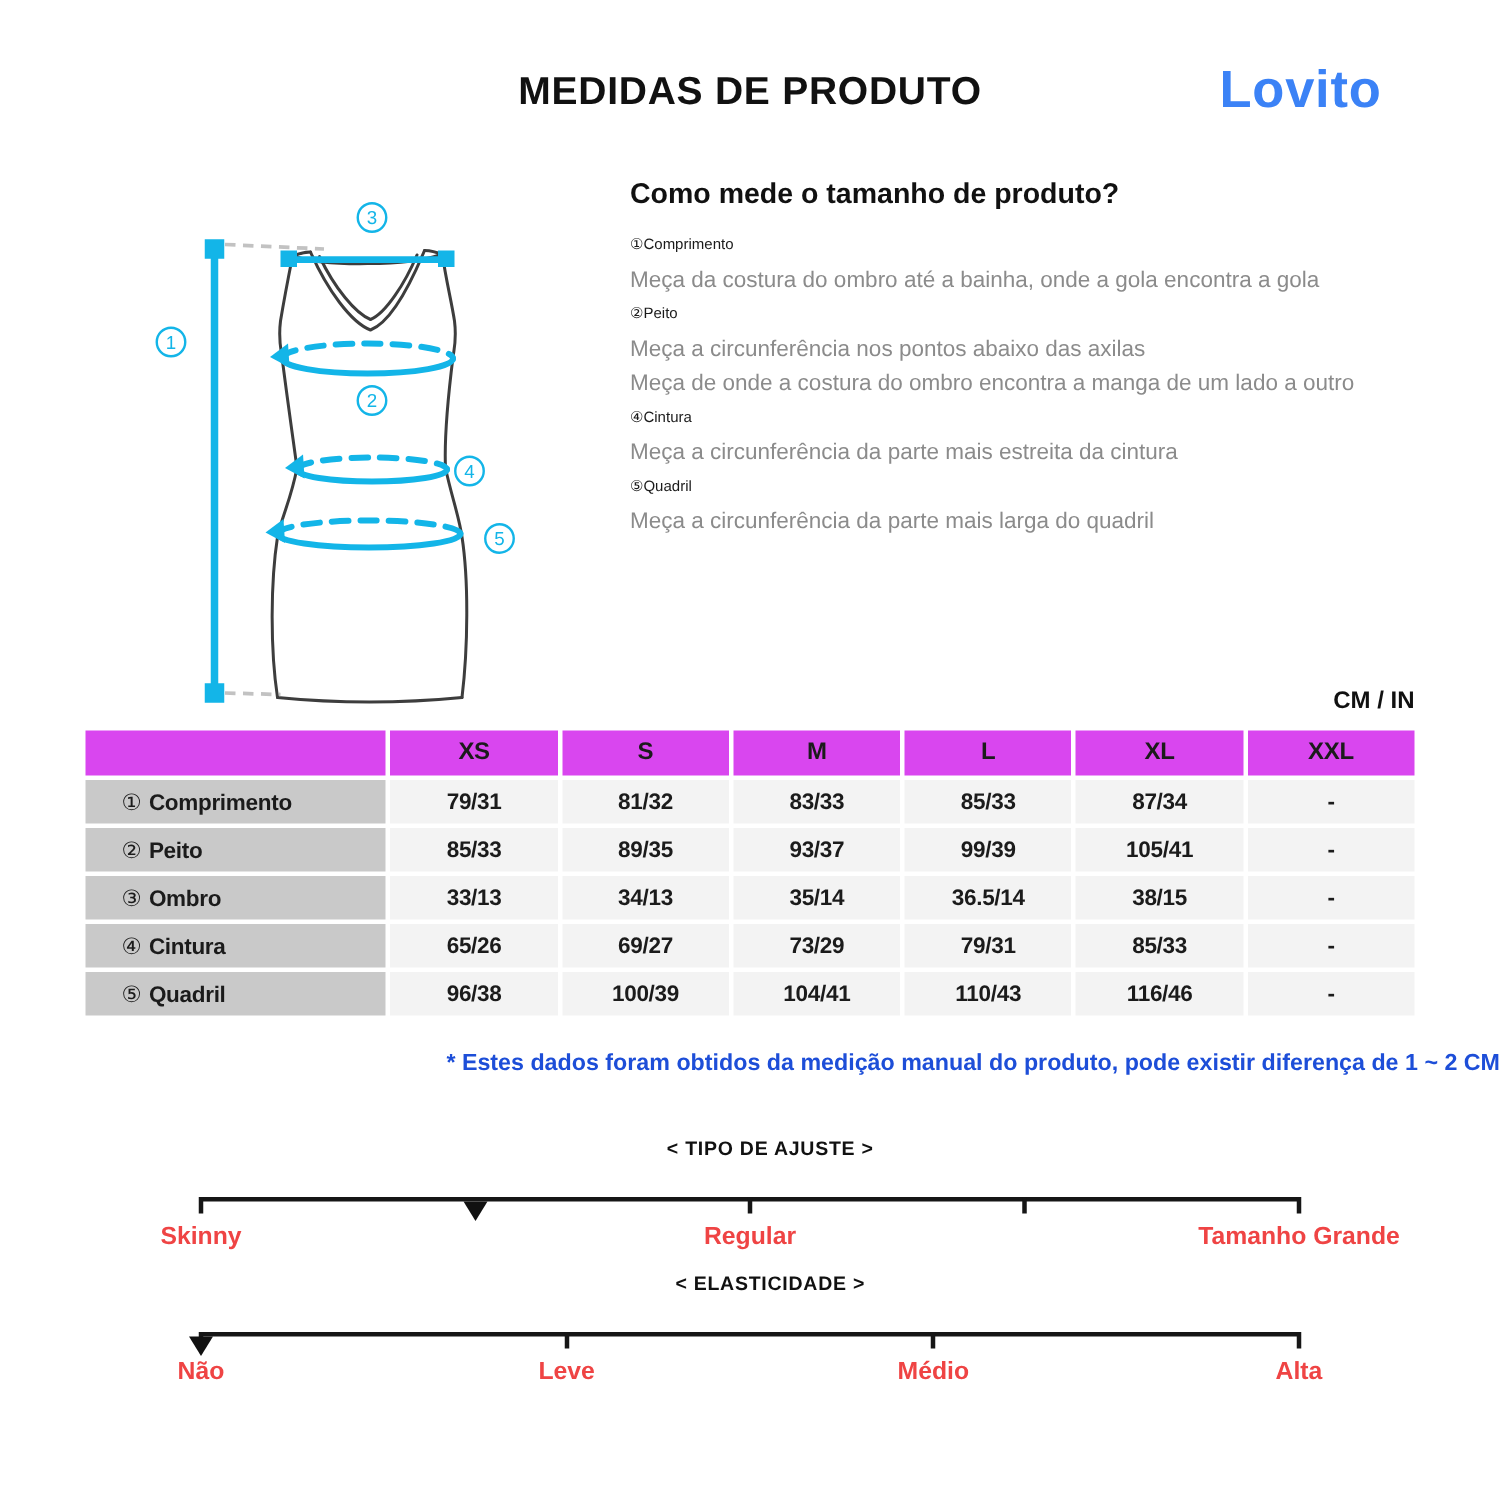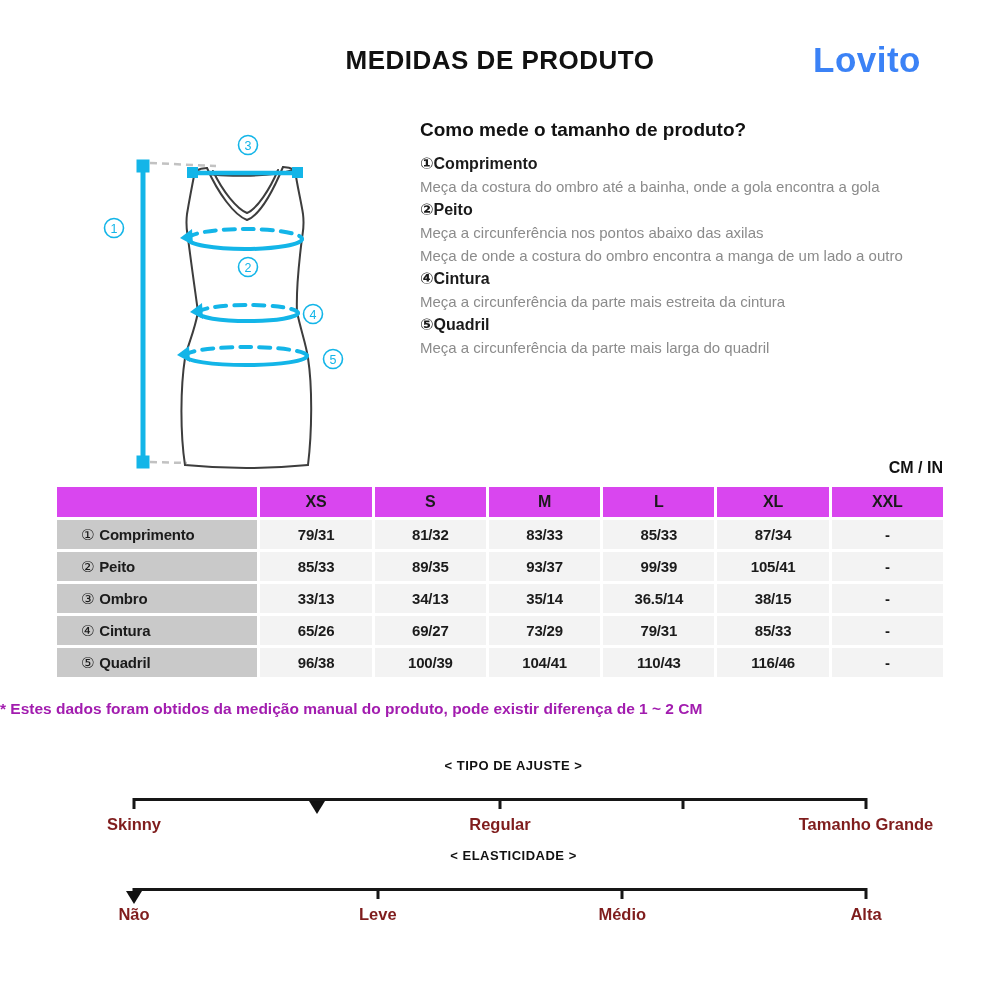--- a/index.html
+++ b/index.html
@@ -13,59 +13,59 @@
     font-size:26px; font-weight:800; letter-spacing:.5px; color:#111;
   }
   .brand-logo {
     position:absolute; left:813px; top:40px; font-size:35px; font-weight:800;
     letter-spacing:.5px; color:#3b82f6;
   }
   .diagram-svg { position:absolute; left:90px; top:130px; }
 
   .guide { position:absolute; left:420px; top:118px; width:492px; }
   .guide-heading { font-size:19px; font-weight:800; color:#111; line-height:24px; margin-bottom:10px; }
-  .guide-item-label { font-size:16px; font-weight:700; color:#1a1a1a; line-height:23px; }
+  .guide-item-label { font-size:10px; font-weight:400; color:#1a1a1a; line-height:23px; }
   .guide-item-desc { font-size:15px; color:#8b8b8b; line-height:23px; }
 
   .unit-label { position:absolute; left:57px; top:459px; width:886px; text-align:right;
     font-size:16px; font-weight:700; color:#111; }
 
   .size-table-wrap { position:absolute; left:54px; top:484px; }
   table.size-table { border-collapse:separate; border-spacing:3px; table-layout:fixed; width:892px; }
   table.size-table col.c-label { width:200px; }
   table.size-table col.c-data { width:111px; }
   table.size-table th, table.size-table td {
     font-size:15px; font-weight:700; text-align:center; vertical-align:middle;
     height:29px; letter-spacing:-0.2px; color:#1b1b1b;
   }
   table.size-table thead th { background:#d946ef; height:30px; font-size:16px; }
   table.size-table td.row-label { background:#c9c9c9; text-align:left; padding-left:24px; font-size:15px; }
   table.size-table td.cell { background:#f3f3f3; }
   .row-num { font-weight:400; margin-right:5px; }
 
-  .footnote { position:absolute; left:0; right:0; top:700px; text-align:left;
-    font-size:15.5px; font-weight:700; color:#a21caf; }
+  .footnote { position:absolute; left:0; right:0; top:700px; text-align:right;
+    font-size:15.5px; font-weight:700; color:#1d4ed8; }
 
   .slider-title { position:absolute; left:0; right:0; text-align:center;
     font-size:13px; font-weight:800; letter-spacing:.5px; color:#111;padding-left:27px; }
   .slider-title.s1 { top:758px; }
   .slider-title.s2 { top:848px; }
 
   .slider-track { position:absolute; left:134px; width:732px; height:42px; }
   .slider-track.s1 { top:798px; }
   .slider-track.s2 { top:888px; }
   .track-line { position:absolute; left:0; right:0; top:0; height:3px; background:#161616; }
   .tick { position:absolute; top:0; width:3px; height:11px; background:#161616; transform:translateX(-50%); }
   .marker-triangle {
     position:absolute; top:3px; transform:translateX(-50%);
     width:0; height:0; border-left:8px solid transparent; border-right:8px solid transparent;
     border-top:13px solid #111;
   }
   .slider-label { position:absolute; top:17px; transform:translateX(-50%); white-space:nowrap;
-    font-size:16.5px; font-weight:700; color:#7f1d1d; }
+    font-size:16.5px; font-weight:700; color:#ef4444; }
 </style>
 </head>
 <body>
 
 <div class="page">
 
   <div class="page-title">MEDIDAS DE PRODUTO</div>
   <div class="brand-logo">Lovito</div>
 
   <svg class="diagram-svg" width="270" height="350" viewBox="0 0 270 350">

